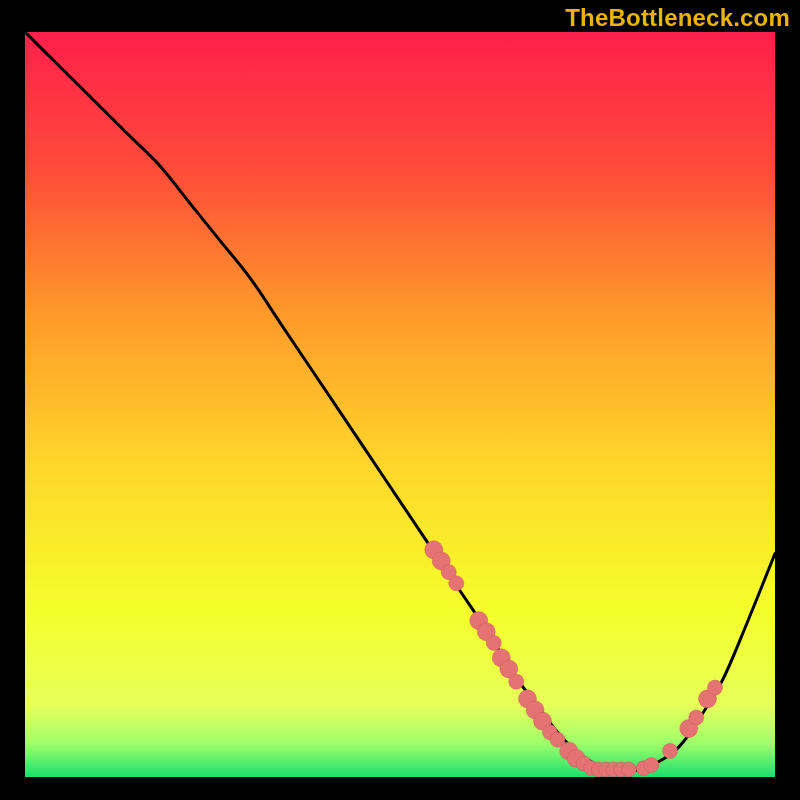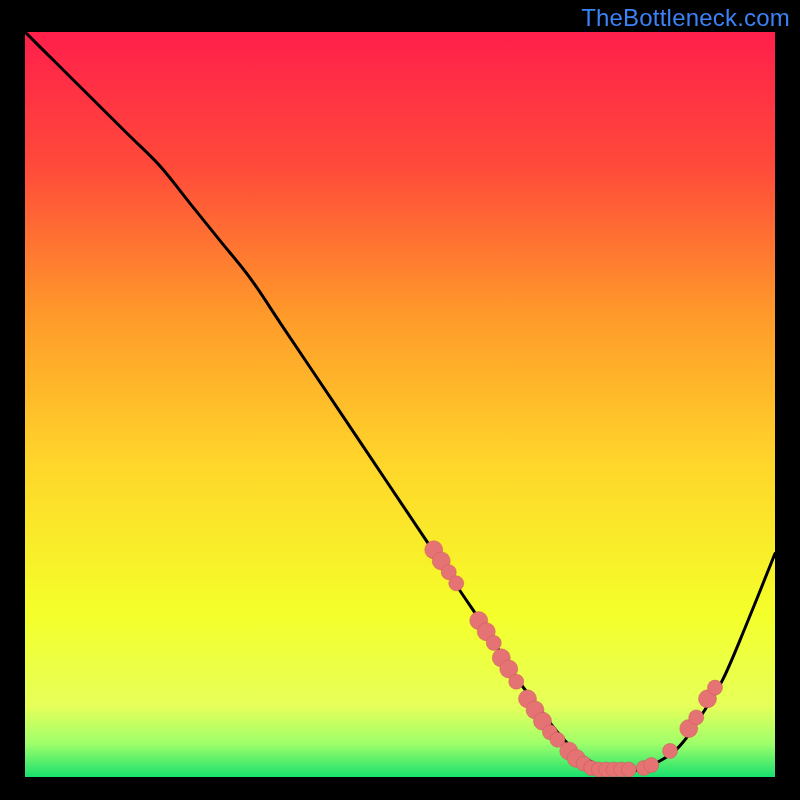--- a/index.html
+++ b/index.html
@@ -14,23 +14,23 @@
   .stage {
     position: relative;
     width: 800px;
     height: 800px;
     background: #000;
   }
   .watermark {
     position: absolute;
     top: 4px;
     right: 10px;
-    color: #3b82f6;
+    color: #eab308;
     font-size: 24px;
-    font-weight: 400;
+    font-weight: 700;
     letter-spacing: 0.2px;
     user-select: none;
   }
   .plot {
     position: absolute;
     left: 25px;
     top: 32px;
     width: 750px;
     height: 745px;
   }

